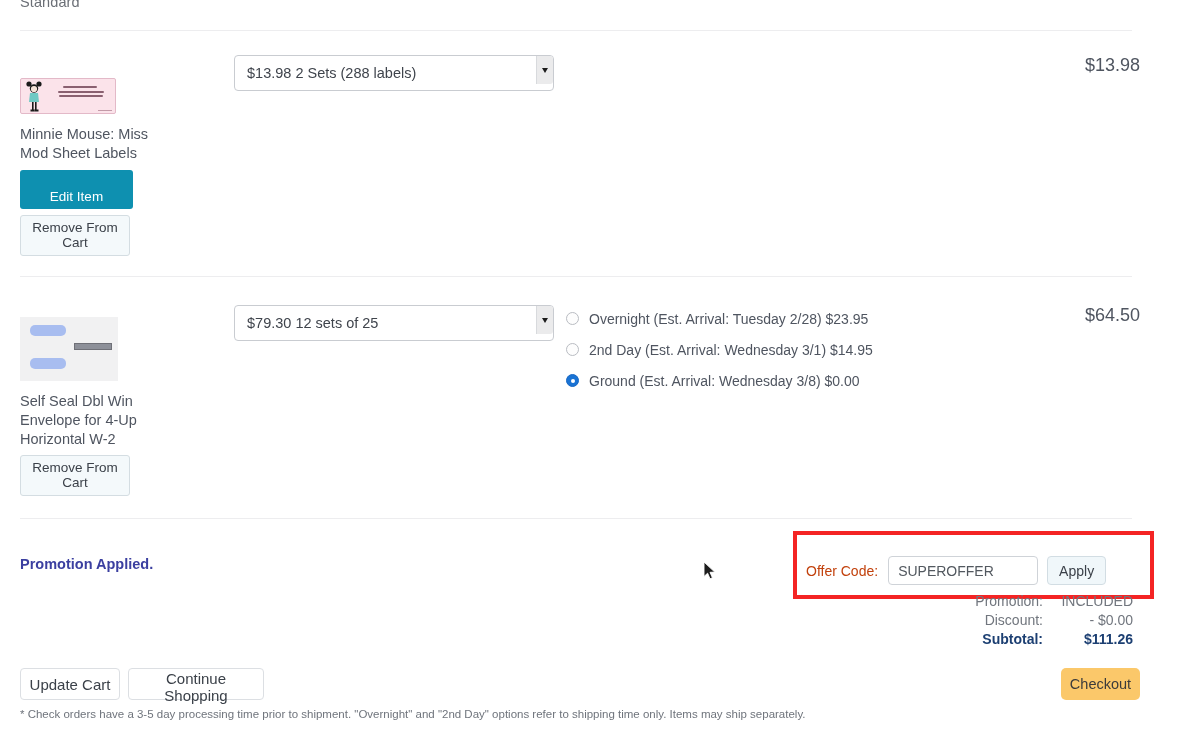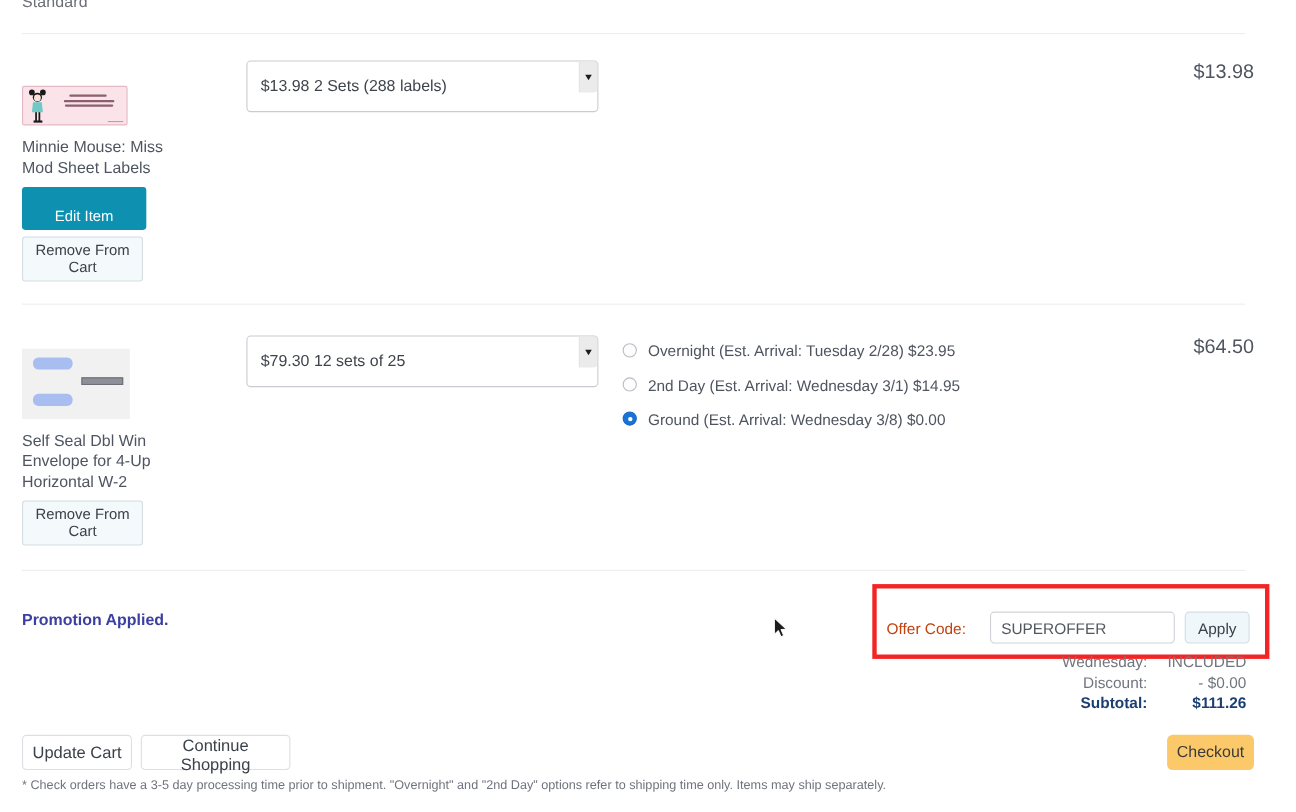--- a/index.html
+++ b/index.html
@@ -133,22 +133,22 @@
     font-size: 13.5px;
     border: 1px solid #d4dde2;
     border-radius: 3px;
     cursor: pointer;
     font-family: "Liberation Sans", sans-serif;
   }
 
   
   .qty-select-wrap {
     position: absolute;
-    left: 224px; top: 10px;
-    width: 320px; height: 47px;
+    left: 234px; top: 10px;
+    width: 320px; height: 36px;
   }
   .qty-select {
     width: 100%; height: 100%;
     border: 1px solid #c9ccd1;
     border-radius: 4px;
     background: #ffffff;
     font-size: 14.5px;
     color: #3f444c;
     padding-left: 12px;
     font-family: "Liberation Sans", sans-serif;
@@ -228,29 +228,28 @@
     left: 806px; top: 556px;
     display: flex;
     align-items: center;
   }
   .offer-label {
     font-size: 14px;
     color: #c2410c;
     margin-right: 10px;
   }
   .offer-input {
-    width: 168px; height: 29px;
+    width: 150px; height: 29px;
     border: 1px solid #cfd3d8;
     border-radius: 4px;
     background: #ffffff;
     font-size: 14px;
     color: #52585f;
     padding: 0 9px;
     font-family: "Liberation Sans", sans-serif;
-    margin-left: 12px;
   }
   .btn-apply {
     margin-left: 9px;
     width: 59px; height: 29px;
     background: #f0f7fa;
     border: 1px solid #d2dde3;
     border-radius: 4px;
     font-size: 14px;
     color: #3b4149;
     cursor: pointer;
@@ -423,21 +422,21 @@
   <div class="offer-row">
     <span class="offer-label">Offer Code:</span>
     <input class="offer-input" type="text" value="SUPEROFFER" style="">
     <button class="btn-apply">Apply</button>
   </div>
 
   <div class="red-box"></div>
 
   <div class="totals">
     <div class="total-line">
-      <span class="tl-label">Wednesday:</span>
+      <span class="tl-label">Promotion:</span>
       <span class="tl-value">INCLUDED</span>
     </div>
     <div class="total-line">
       <span class="tl-label">Discount:</span>
       <span class="tl-value">- $0.00</span>
     </div>
     <div class="total-line strong">
       <span class="tl-label">Subtotal:</span>
       <span class="tl-value">$111.26</span>
     </div>

